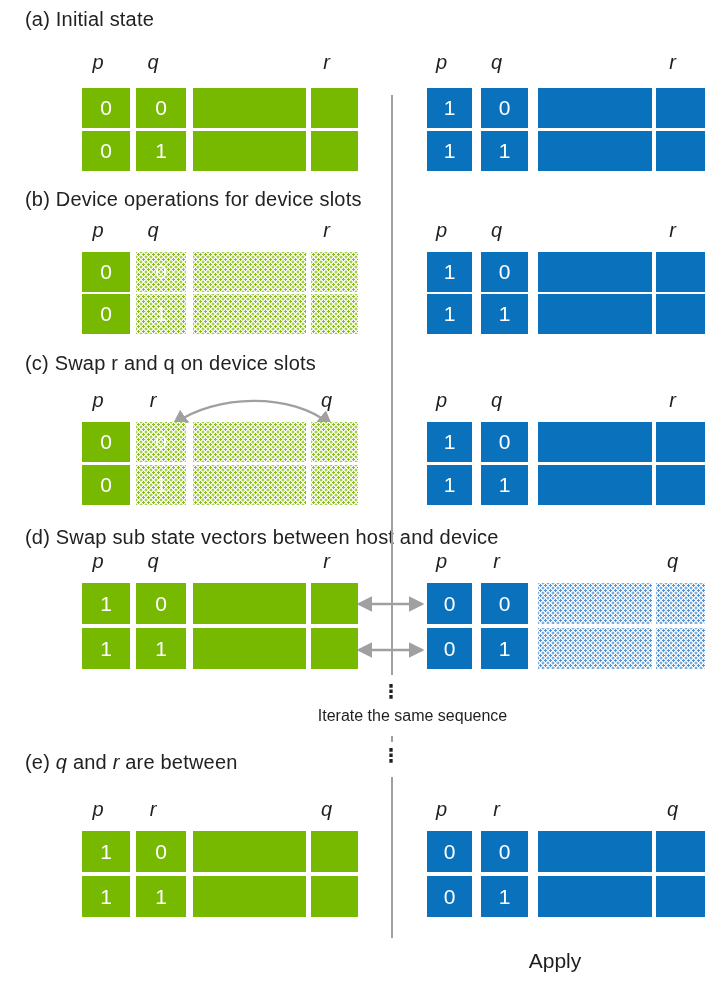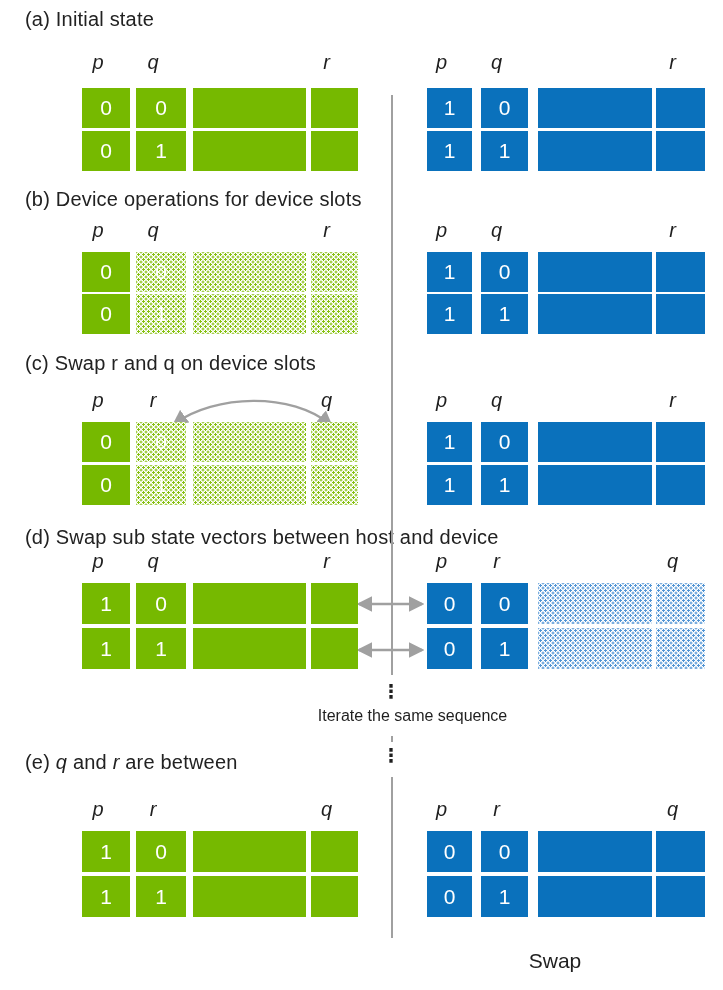--- a/index.html
+++ b/index.html
@@ -65,21 +65,21 @@
   <h2 class="sec-title" style="top: 751px;"><span>(e) </span><i>q </i><span>and </span><i>r </i><span>are </span><span>between</span></h2>
 
   <div class="divider" style="top:95px;height:580px;"></div>
   <div class="divider" style="top:736px;height:6px;"></div>
   <div class="divider" style="top:777px;height:161px;"></div>
 
   <div class="mid-dots" style="top:682px;">⋮</div>
   <div class="mid-caption">Iterate the same sequence</div>
   <div class="mid-dots" style="top:746px;">⋮</div>
 
-  <div class="footer-label" style="left:495px;top:949px;">Swap</div>
+  <div class="footer-label" style="left:495px;top:949px;">Apply</div>
 
   <svg id="arrow-overlay" width="723" height="990" viewBox="0 0 723 990">
     <defs>
       <marker id="ah" viewBox="0 0 10 10" refX="8.5" refY="5" markerWidth="6.5" markerHeight="6.5" orient="auto-start-reverse">
         <path d="M0 0 L10 5 L0 10 z" fill="#a0a0a0"></path>
       </marker>
     </defs>
 
     <path d="M 174 424 C 215 394 292 392 331 425" fill="none" stroke="#a0a0a0" stroke-width="2.4" marker-start="url(#ah)" marker-end="url(#ah)"></path>
 

